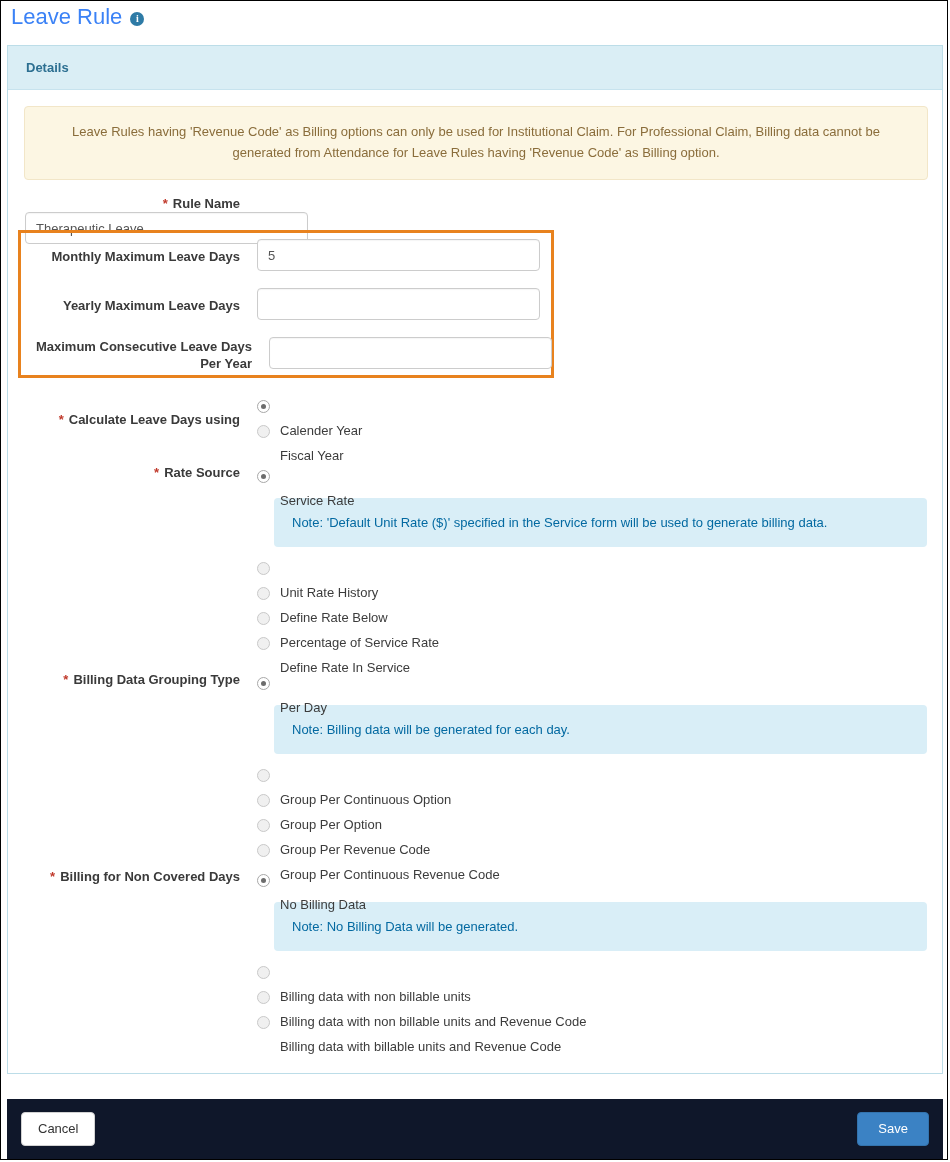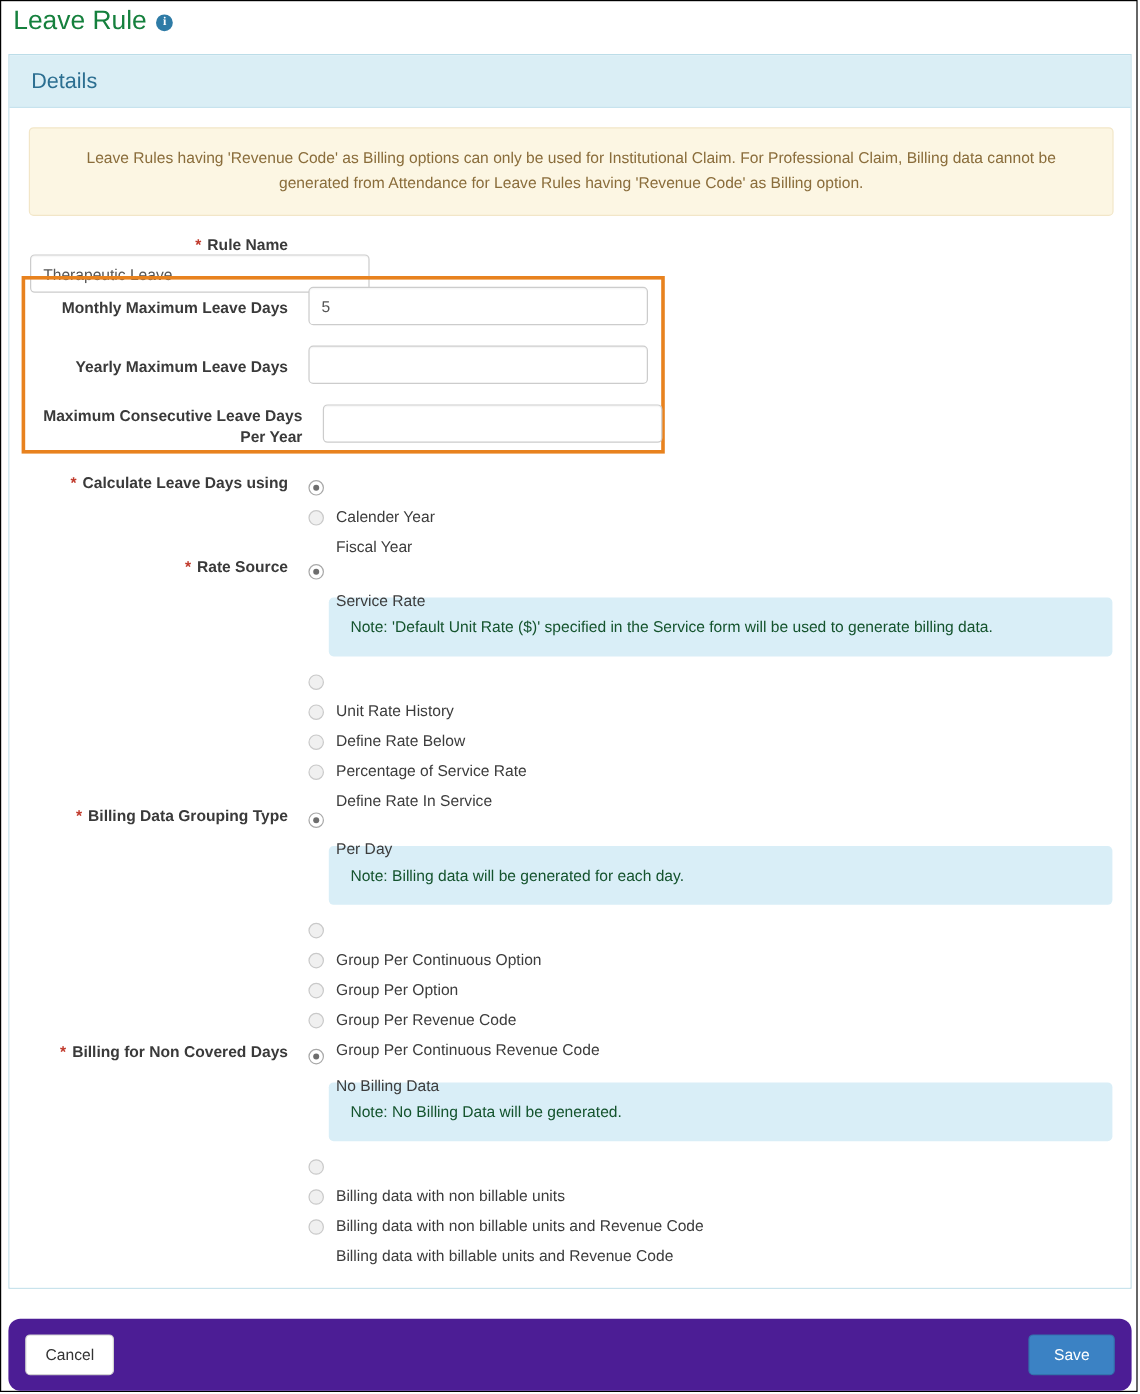--- a/index.html
+++ b/index.html
@@ -30,21 +30,21 @@
     position: absolute;
     left: 10px;
     top: 2px;
     display: flex;
     align-items: center;
     gap: 8px;
   }
   .page-title {
     font-size: 22px;
     font-weight: normal;
-    color: #15803d;
+    color: #3b82f6;
     letter-spacing: 0px;
     line-height: 28px;
   }
   .info-icon {
     width: 14px;
     height: 14px;
     border-radius: 50%;
     background: #2e7ba6;
     color: #ffffff;
     font-size: 10px;
@@ -71,22 +71,22 @@
     background: #daeef5;
     border-bottom: 1px solid #c7e3ee;
     height: 44px;
     display: flex;
     align-items: center;
     padding-left: 18px;
     box-sizing: border-box;
   }
   .card-header-title {
     color: #2c6f91;
-    font-size: 18px;
-    font-weight: normal;
+    font-size: 13px;
+    font-weight: bold;
   }
   .card-body {
     padding: 0;
     background: #ffffff;
     height: 983px;
     position: relative;
     box-sizing: border-box;
   }
 
   
@@ -171,21 +171,21 @@
     pointer-events: none;
   }
   .row-monthly { position: absolute; left: 0; top: 53px; width: 100%; }
   .row-yearly  { position: absolute; left: 0; top: 102px; width: 100%; }
   .row-maxcons { position: absolute; left: 12px; top: 151px; width: 100%; }
   .row-monthly .lbl-col,
   .row-yearly .lbl-col,
   .row-maxcons .lbl-col { padding-top: 9px; }
   .row-maxcons .lbl-col { padding-top: 1px; }
 
-  .row-calc    { position: absolute; left: 0; top: 208px; width: 100%; }
+  .row-calc    { position: absolute; left: 0; top: 208px; width: 100%; align-items: center; }
   .row-rate    { position: absolute; left: 0; top: 278px; width: 100%; }
   .row-group   { position: absolute; left: 0; top: 485px; width: 100%; }
   .row-noncov  { position: absolute; left: 0; top: 682px; width: 100%; }
 
   
   .radio-line {
     display: flex;
     align-items: center;
     height: 25px;
     margin: 0;
@@ -223,39 +223,38 @@
   }
 
   
   .note-box {
     background: #d9eef7;
     border-radius: 4px;
     width: 653px;
     box-sizing: border-box;
     padding: 16px 18px;
     margin: 9px 0 9px 17px;
-    color: #14532d;
+    color: #0369a1;
     font-size: 13px;
     line-height: 17px;
   }
 
   
   .footer {
     position: absolute;
     left: 6px;
     top: 1098px;
     width: 936px;
     height: 60px;
-    background: #4c1d95;
+    background: #0f172a;
     box-sizing: border-box;
     display: flex;
     align-items: center;
     justify-content: space-between;
     padding: 0 14px;
-    border-radius: 10px;
   }
   .btn-cancel {
     background: #ffffff;
     border: 1px solid #d2d2d2;
     border-radius: 4px;
     padding: 8px 16px;
     font-size: 13px;
     color: #333333;
     font-family: "Liberation Sans", sans-serif;
     cursor: pointer;

